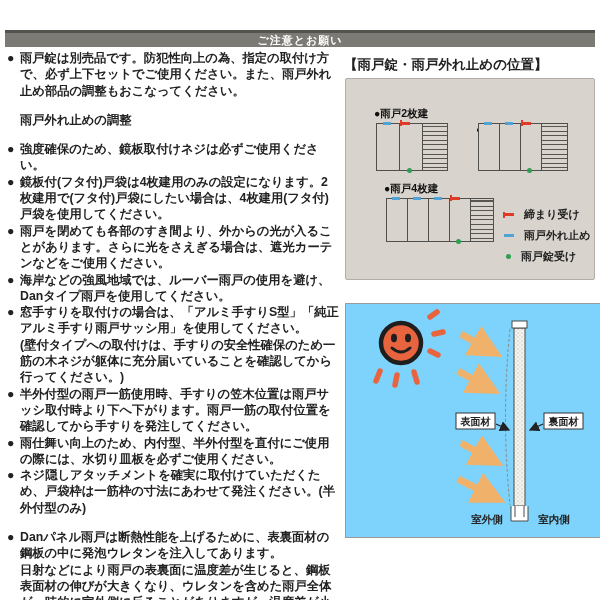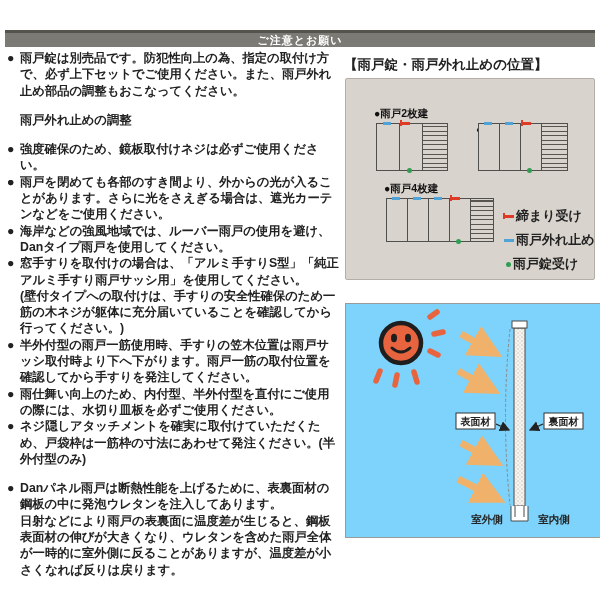--- a/index.html
+++ b/index.html
@@ -51,21 +51,21 @@
     background:repeating-linear-gradient(to bottom,#57554f 0 1px,transparent 1px 4.6px);
     background-position:0 2px;background-color:#d8d3cc;
   }
   .mk-blue{position:absolute;top:-2px;left:26%;width:8px;height:3px;background:#4fa3d6;}
   .mk-red{position:absolute;top:-2px;left:1px;width:9px;height:3px;background:#df3a26;}
   .mk-red::before{content:"";position:absolute;left:-1px;top:-2px;width:2px;height:6px;background:#df3a26;}
   .mk-green{position:absolute;bottom:-3px;left:32%;width:5px;height:5px;border-radius:50%;background:#2f9e52;}
 
   
   .legend{position:absolute;left:158px;top:128px;display:flex;flex-direction:column;gap:6px;}
-  .leg-row{display:flex;align-items:center;gap:2px;font-size:13px;font-weight:bold;color:#222;white-space:nowrap;}
+  .leg-row{display:flex;align-items:center;gap:10px;font-size:11px;font-weight:bold;color:#222;white-space:nowrap;}
   .leg-sym{flex:0 0 auto;}
   .leg-dash{width:10px;height:3px;}
   .leg-red{background:#df3a26;position:relative;}
   .leg-red::before{content:"";position:absolute;left:-1px;top:-1.5px;width:2px;height:6px;background:#df3a26;}
   .leg-blue{background:#4fa3d6;}
   .leg-dot{width:5px;height:5px;border-radius:50%;background:#2f9e52;margin-left:2px;}
 
   svg text{font-family:"Liberation Sans","DejaVu Sans",sans-serif;font-weight:bold;}
 </style>
 </head>
@@ -76,21 +76,21 @@
   <div class="notice-bar">
     <span>ご注意とお願い</span>
   </div>
 
   <div class="left-col">
     <div class="note hang"><span class="marker">●</span><span>雨戸錠は別売品です。防犯性向上の為、指定の取付け方で、必ず上下セットでご使用ください。また、雨戸外れ止め部品の調整もおこなってください。</span></div>
     <div class="gap"></div>
     <div class="note sub"><span>雨戸外れ止めの調整</span></div>
     <div class="gap"></div>
     <div class="note hang"><span class="marker">●</span><span>強度確保のため、鏡板取付けネジは必ずご使用ください。</span></div>
-    <div class="note hang"><span class="marker">●</span></div>
+    <div class="note hang"><span class="marker">●</span><span>鏡板付(フタ付)戸袋は4枚建用のみの設定になります。2枚建用で(フタ付)戸袋にしたい場合は、4枚建用(フタ付)戸袋を使用してください。</span></div>
     <div class="note hang"><span class="marker">●</span><span>雨戸を閉めても各部のすき間より、外からの光が入ることがあります。さらに光をさえぎる場合は、遮光カーテンなどをご使用ください。</span></div>
     <div class="note hang"><span class="marker">●</span><span>海岸などの強風地域では、ルーバー雨戸の使用を避け、Danタイプ雨戸を使用してください。</span></div>
     <div class="note hang"><span class="marker">●</span><span>窓手すりを取付けの場合は、「アルミ手すりS型」「純正アルミ手すり雨戸サッシ用」を使用してください。</span></div>
     <div class="note sub"><span>(壁付タイプへの取付けは、手すりの安全性確保のため一筋の木ネジが躯体に充分届いていることを確認してから行ってください。)</span></div>
     <div class="note hang"><span class="marker">●</span><span>半外付型の雨戸一筋使用時、手すりの笠木位置は雨戸サッシ取付時より下へ下がります。雨戸一筋の取付位置を確認してから手すりを発注してください。</span></div>
     <div class="note hang"><span class="marker">●</span><span>雨仕舞い向上のため、内付型、半外付型を直付にご使用の際には、水切り皿板を必ずご使用ください。</span></div>
     <div class="note hang"><span class="marker">●</span><span>ネジ隠しアタッチメントを確実に取付けていただくため、戸袋枠は一筋枠の寸法にあわせて発注ください。(半外付型のみ)</span></div>
     <div class="gap"></div>
     <div class="note hang"><span class="marker">●</span><span>Danパネル雨戸は断熱性能を上げるために、表裏面材の鋼板の中に発泡ウレタンを注入してあります。</span></div>
     <div class="note sub"><span>日射などにより雨戸の表裏面に温度差が生じると、鋼板表面材の伸びが大きくなり、ウレタンを含めた雨戸全体が一時的に室外側に反ることがありますが、温度差が小さくなれば反りは戻ります。</span></div>

